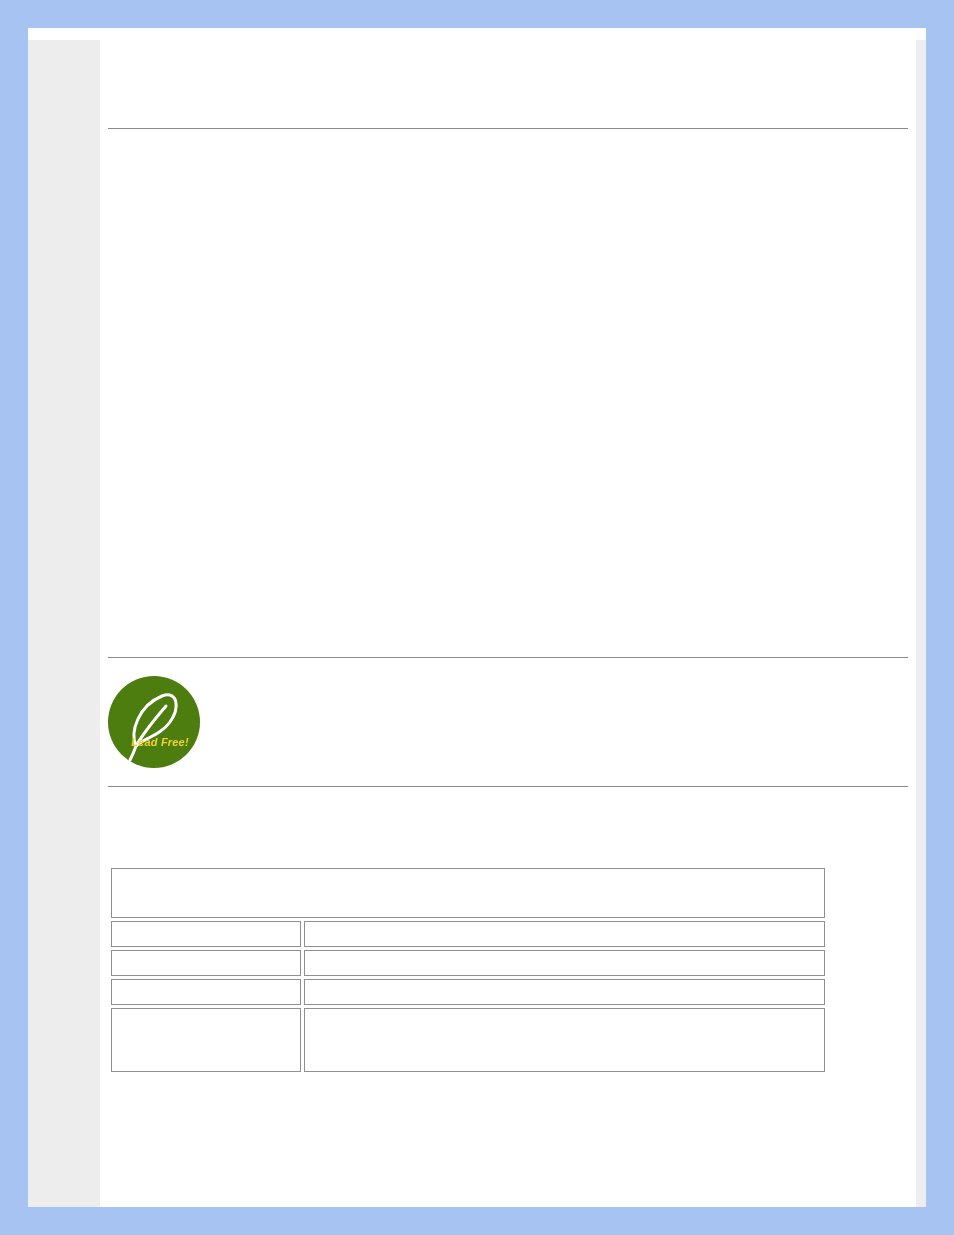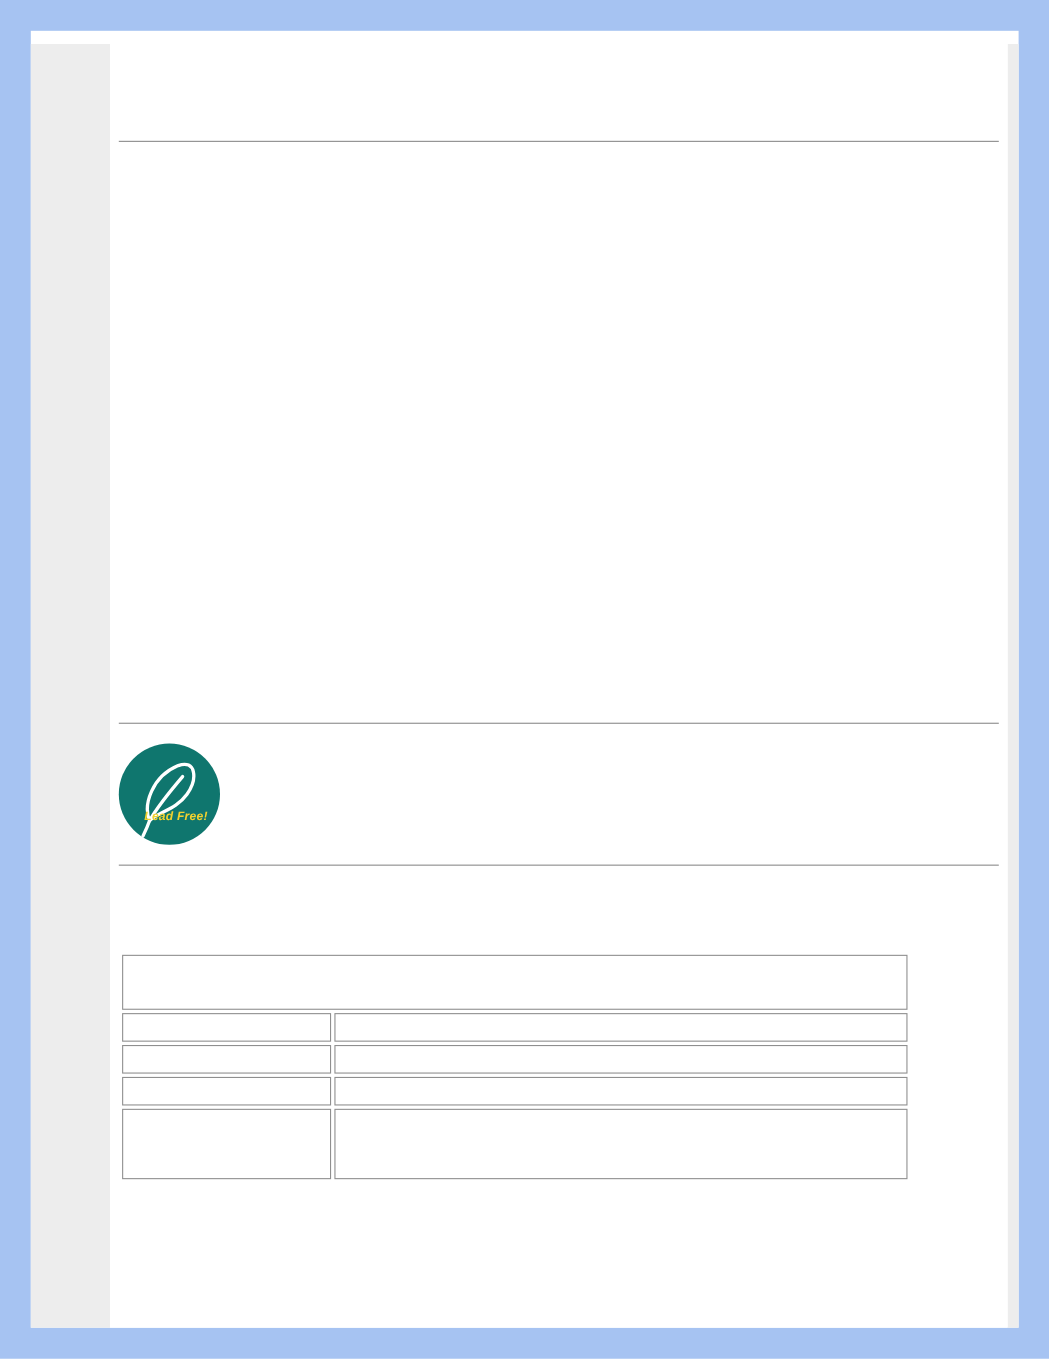--- a/index.html
+++ b/index.html
@@ -67,21 +67,21 @@
   }
 
   .badge-wrap {
     padding: 18px 0 18px 0;
   }
 
   .badge {
     width: 92px;
     height: 92px;
     border-radius: 50%;
-    background: #0f766e;
+    background: #4d7c0f;
     position: relative;
     display: flex;
     align-items: center;
     justify-content: flex-start;
   }
   .badge svg {
     width: 92px;
     height: 92px;
   }
   .badge .txt {

